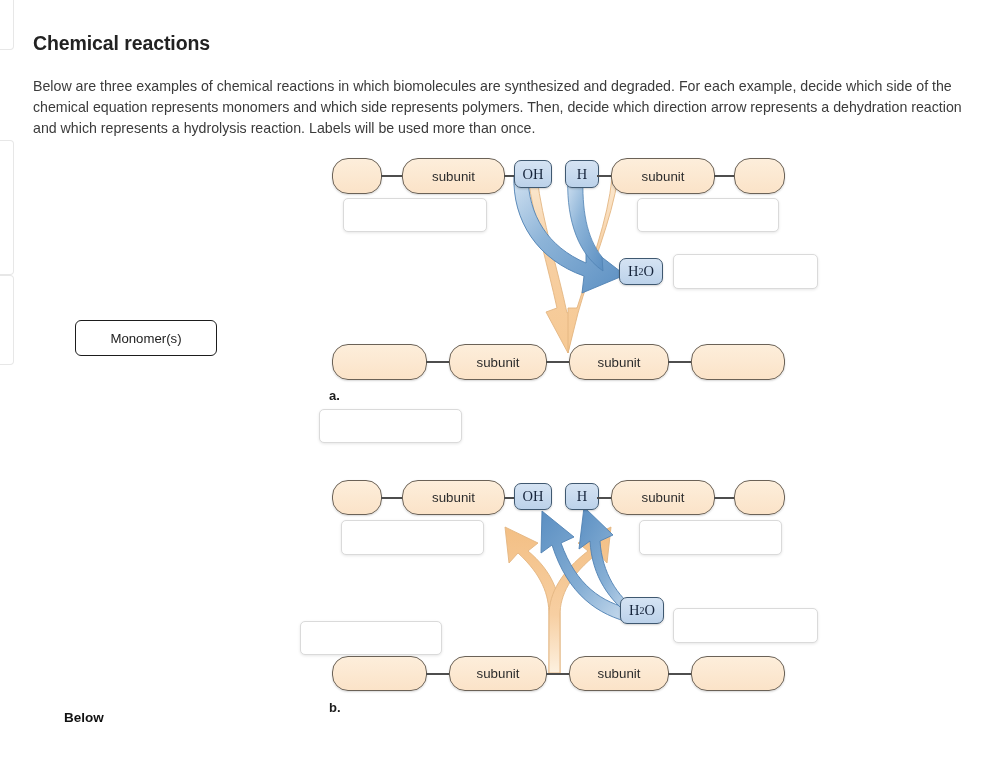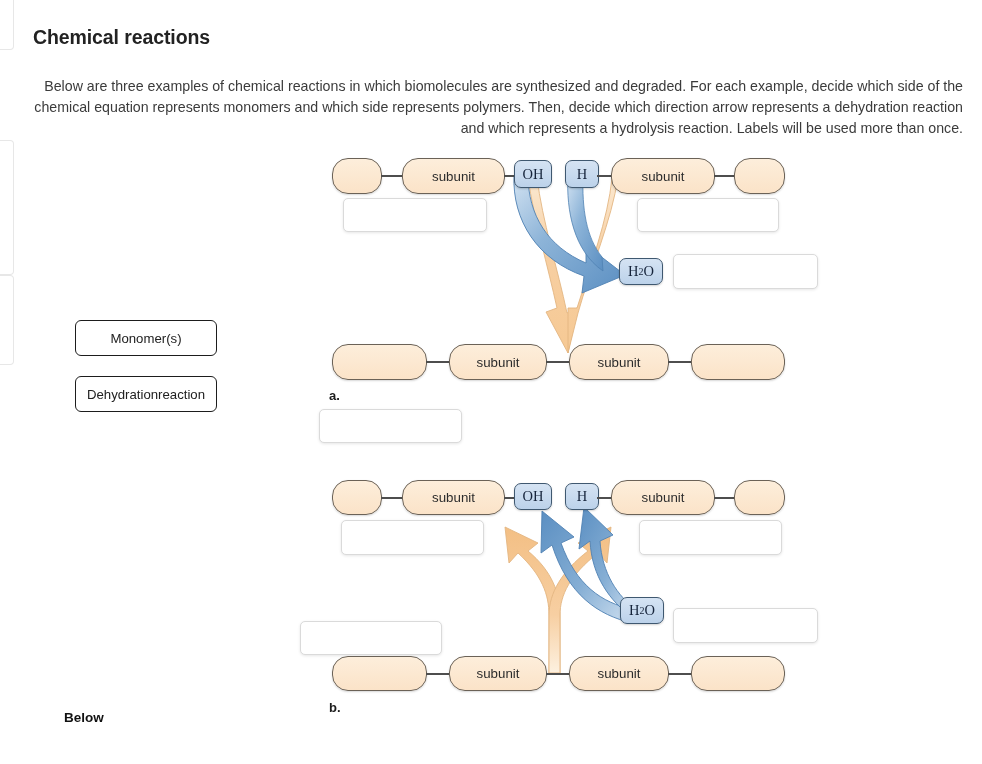--- a/index.html
+++ b/index.html
@@ -23,34 +23,33 @@
     width: 14px;
     border: 1px solid #e7e7e7;
     border-left: none;
     border-radius: 0 4px 4px 0;
     background: #fff;
   }
 
   
   .page-title {
     position: absolute;
-    left: 33px; top: 26px;
+    left: 33px; top: 32px;
     font-size: 19.5px;
     font-weight: bold;
     color: #222222;
     letter-spacing: -0.1px;
   }
   .instructions {
     position: absolute;
     left: 33px; top: 76px;
     width: 930px;
     font-size: 14.2px;
     line-height: 21px;
     color: #3b3b3b;
-    text-align: right;
   }
 
   
   .label-bank {
     position: absolute;
     left: 75px; top: 320px;
     width: 142px;
   }
   .drag-label {
     width: 142px;
@@ -154,25 +153,20 @@
 
   <div class="gutter-edge" style="top:-10px;height:60px;"></div>
   <div class="gutter-edge" style="top:140px;height:135px;"></div>
   <div class="gutter-edge" style="top:275px;height:90px;"></div>
 
   <div class="page-title">Chemical reactions</div>
   <div class="instructions">Below are three examples of chemical reactions in which biomolecules are synthesized and degraded. For each example, decide which side of the chemical equation represents monomers and which side represents polymers. Then, decide which direction arrow represents a dehydration reaction and which represents a hydrolysis reaction. Labels will be used more than once.</div>
 
   <div class="label-bank">
     <div class="drag-label">Monomer(s)</div>
-    <div class="drag-label">
-      <span>Dehydration</span>
-        <br>
-      <span>reaction</span>
-    </div>
   </div>
 
   <button class="reset-button">Below</button>
 
   <div class="diagram" style="left:0;top:0;width:982px;height:420px;">
 
     <svg class="arrow-layer" style="left:490px;top:175px;width:230px;height:200px;" viewBox="0 0 230 200">
       <defs>
         <linearGradient id="peachGradA" x1="0" y1="0" x2="0" y2="1">
           <stop offset="0%" stop-color="#fbe9d2"></stop>

